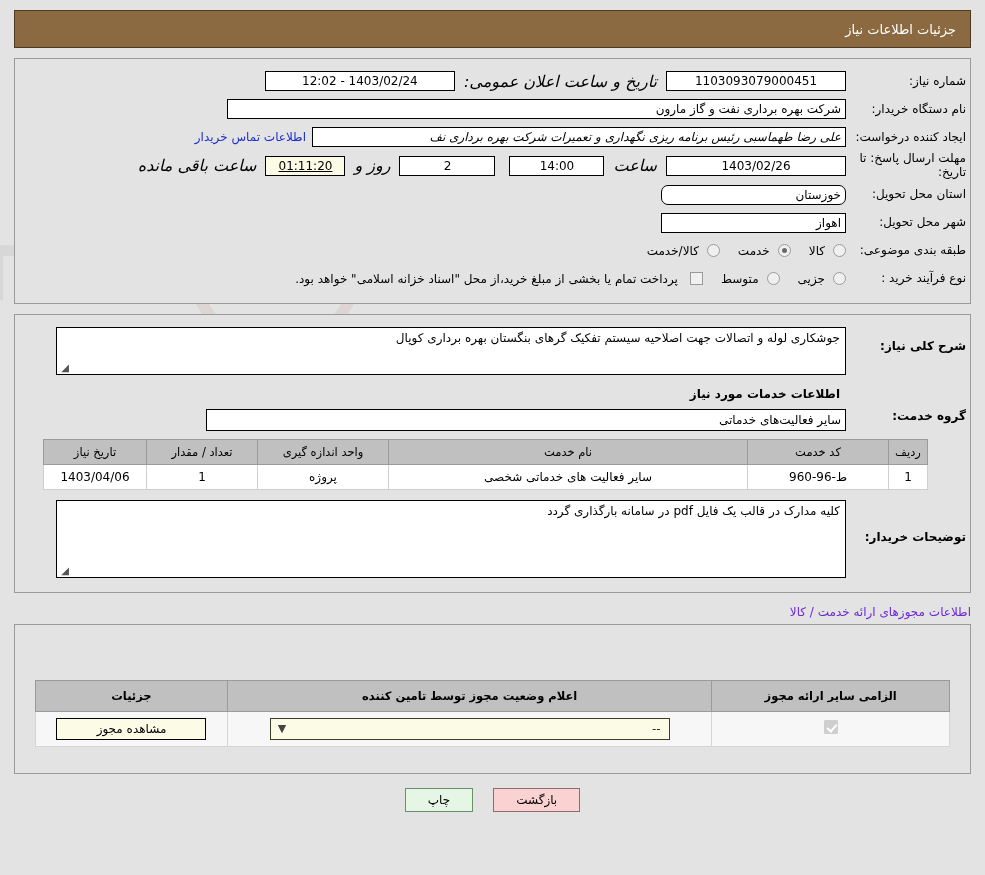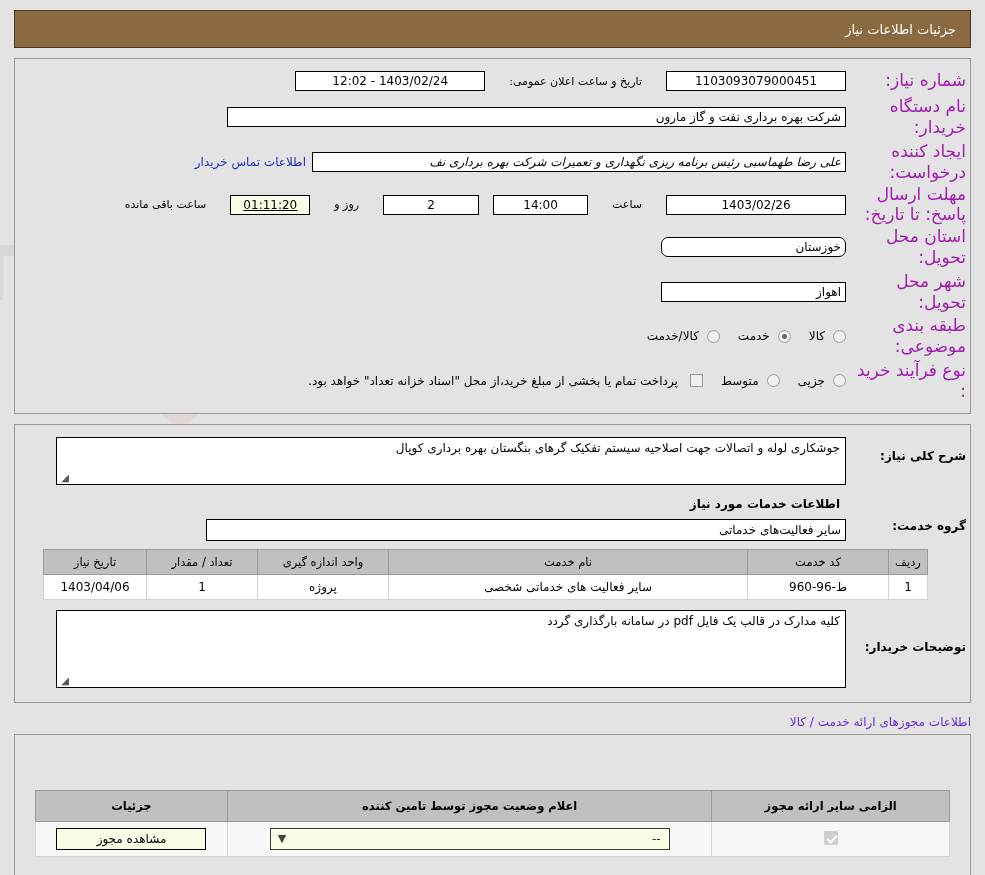--- a/index.html
+++ b/index.html
@@ -65,22 +65,22 @@
     align-items: center;
     min-height: 26px;
     padding: 1px 0;
   }
   .lbl {
     width: 124px;
     padding-left: 8px;
     padding-right: 4px;
     box-sizing: border-box;
     text-align: right;
-    font-size: 17px;
-    color: #a21caf;
+    font-size: 12px;
+    color: #000000;
     flex: 0 0 124px;
     line-height: 1.25;
   }
   .lbl-2line { line-height: 1.15; }
 
   .fld {
     background: #ffffff;
     border: 1px solid #000;
     height: 20px;
     line-height: 18px;
@@ -88,23 +88,24 @@
     padding: 0 4px;
     box-sizing: border-box;
     text-align: center;
     color: #000;
     font-family: "DejaVu Sans", "Liberation Sans", sans-serif;
   }
   .fld.rt { text-align: right; }
   .fld.yellow { background: #fbfbe6; }
 
   .inline-lbl {
-    font-size: 11px;
-    padding: 0 24px;
+    font-size: 16px;
+    padding: 0 9px;
     white-space: nowrap;
+    font-style: italic;
   }
   .link {
     color: #1c2ecb;
     font-size: 12px;
     text-decoration: none;
     cursor: pointer;
     white-space: nowrap;
     padding: 0 6px;
   }
 
@@ -390,21 +391,21 @@
       </div>
 
       <div class="row">
         <div class="lbl">نوع فرآیند خرید :</div>
         <div class="radio-group">
           <span class="radio"></span>
           <span class="radio-lbl">جزیی</span>
           <span class="radio"></span>
           <span class="radio-lbl">متوسط</span>
           <span class="chk-sq"></span>
-          <span class="note-txt">پرداخت تمام یا بخشی از مبلغ خرید،از محل "اسناد خزانه تعداد" خواهد بود.</span>
+          <span class="note-txt">پرداخت تمام یا بخشی از مبلغ خرید،از محل "اسناد خزانه اسلامی" خواهد بود.</span>
         </div>
       </div>
 
     </div>
 
     <div class="panel desc-panel">
 
       <div class="desc-row">
         <div class="desc-lbl" style="padding-top:12px;">شرح کلی نیاز:</div>
         <div class="textarea-box" style="width:790px;height:48px;">

